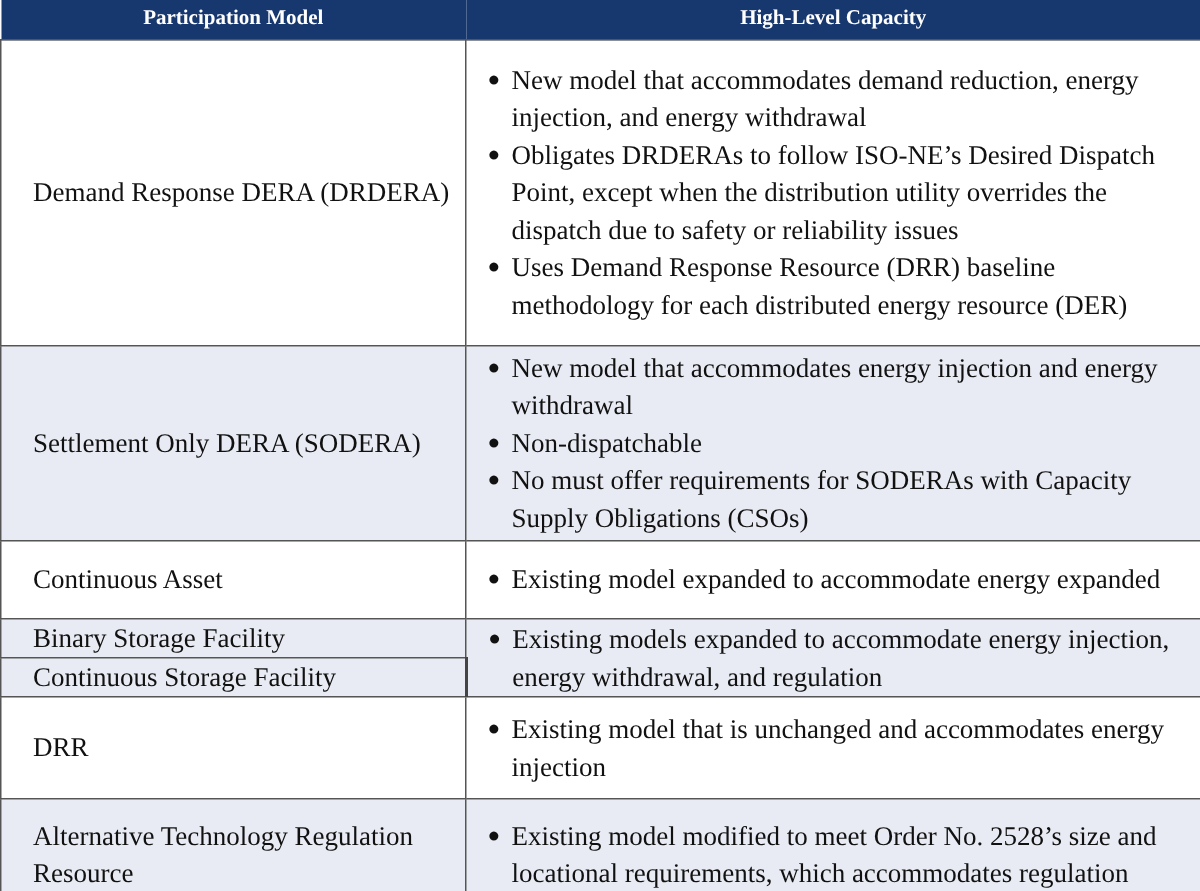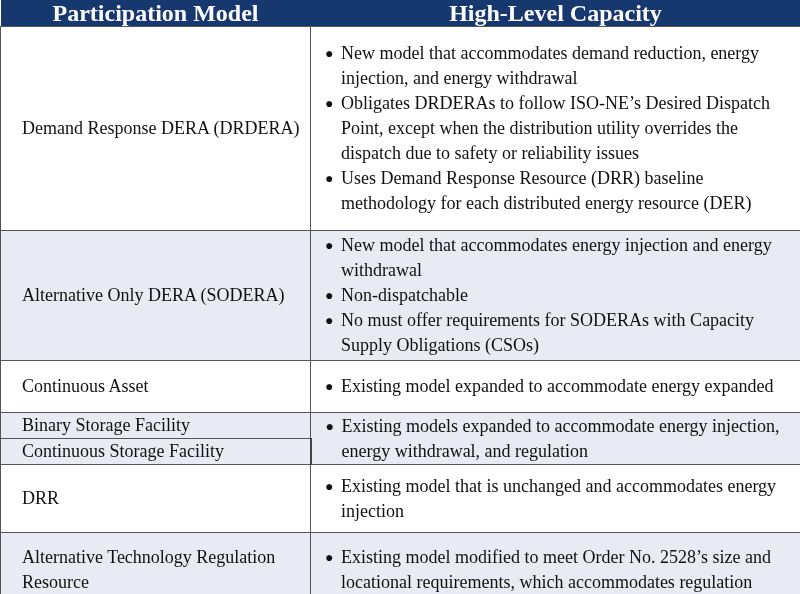--- a/index.html
+++ b/index.html
@@ -1,18 +1,18 @@
 <!DOCTYPE html>
 <html><head>
 <meta charset="utf-8">
 <style>
   html, body { margin: 0; padding: 0; background: #ffffff; }
   body { width: 800px; height: 594px; overflow: hidden; font-family: "Liberation Serif", "DejaVu Serif", serif; color: #111; }
   table { border-collapse: collapse; width: 800px; table-layout: fixed; }
-  th { background: #17376f; color: #ffffff; font-weight: bold; font-size: 24px; height: 26px; padding: 0; line-height: 26px; text-align: center; }
+  th { background: #17376f; color: #ffffff; font-weight: bold; font-size: 14px; height: 26px; padding: 0; line-height: 26px; text-align: center; }
   td { border: 1px solid #555; font-size: 18px; line-height: 25px; vertical-align: middle; padding: 0; }
   td.left { padding-left: 21px; padding-right: 4px; }
   td.right { padding-left: 6px; padding-right: 4px; }
   tr.shaded td { background: #e8ebf3; }
   tr.white td { background: #ffffff; }
   ul { list-style: none; margin: 0; padding: 0; }
   li { position: relative; padding-left: 24px; }
   li .bullet { position: absolute; left: 8px; top: 0; font-size: 14px; }
   td:first-child { border-left: 1px solid #555; }
   td:last-child { border-right: 2px solid #444; }
@@ -39,21 +39,21 @@
       <td class="right">
         <ul>
           <li><span class="bullet">●</span><span>New model that accommodates demand reduction, energy injection, and energy withdrawal</span></li>
           <li><span class="bullet">●</span><span>Obligates DRDERAs to follow ISO-NE’s Desired Dispatch Point, except when the distribution utility overrides the dispatch due to safety or reliability issues</span></li>
           <li><span class="bullet">●</span><span>Uses Demand Response Resource (DRR) baseline methodology for each distributed energy resource (DER)</span></li>
         </ul>
       </td>
     </tr>
 
     <tr class="shaded" style="height:130px">
-      <td class="left">Alternative Only DERA (SODERA)</td>
+      <td class="left">Settlement Only DERA (SODERA)</td>
       <td class="right">
         <ul>
           <li><span class="bullet">●</span><span>New model that accommodates energy injection and energy withdrawal</span></li>
           <li><span class="bullet">●</span><span>Non-dispatchable</span></li>
           <li><span class="bullet">●</span><span>No must offer requirements for SODERAs with Capacity Supply Obligations (CSOs)</span></li>
         </ul>
       </td>
     </tr>
 
     <tr class="white" style="height:52px">

